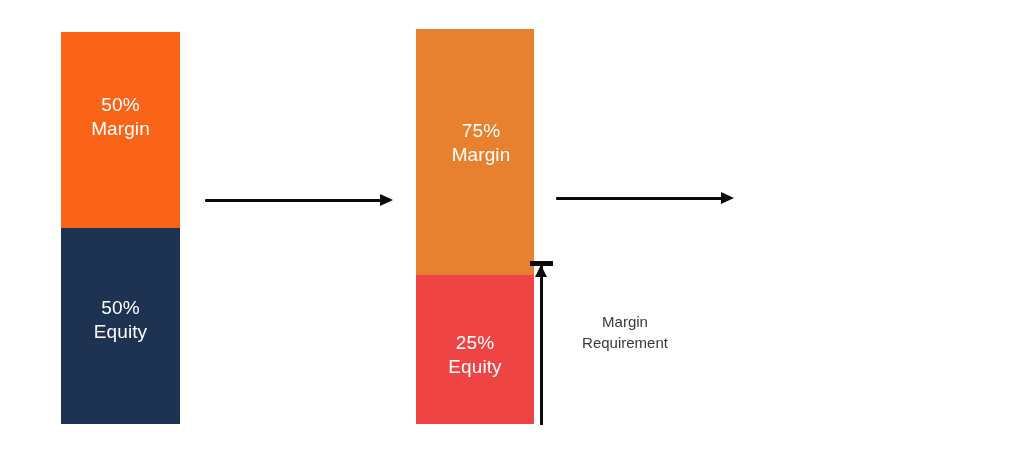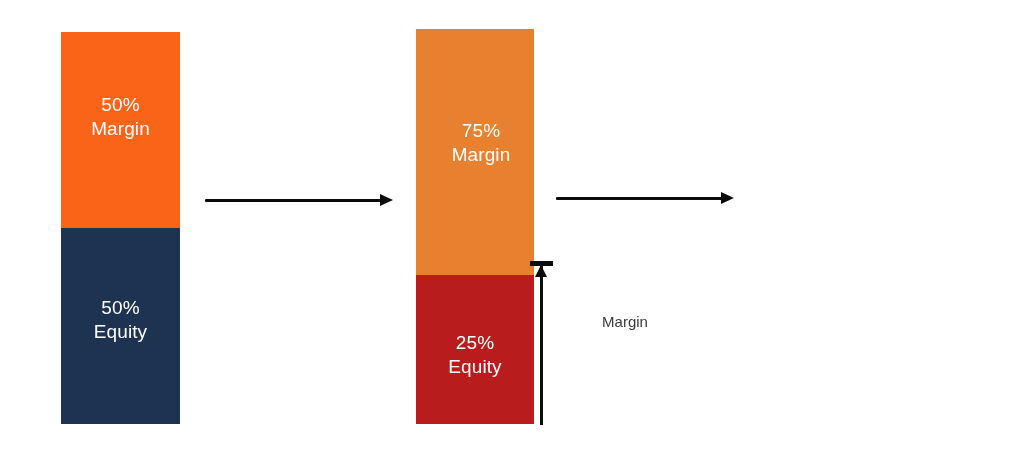--- a/index.html
+++ b/index.html
@@ -39,21 +39,21 @@
   .seg-pct, .seg-name { display: block; white-space: nowrap; }
 
   #bar-before { left: 61px; top: 32px; width: 119px; height: 392px; }
   #bar-before .seg-margin { height: 196px; background: #F96418; }
   #bar-before .seg-equity { height: 196px; background: #1E3352; }
   #bar-before .seg-margin .inner { transform: translateY(-13px); }
   #bar-before .seg-equity .inner { transform: translateY(-6px); }
 
   #bar-after { left: 416px; top: 29px; width: 118px; height: 395px; }
   #bar-after .seg-margin { height: 267px; background: #E8812F; }
-  #bar-after .seg-equity { height: 162px; background: #b91c1c; }
+  #bar-after .seg-equity { height: 162px; background: #ef4444; }
   #bar-after .seg-margin .inner { transform: translateY(-9px); margin-left: 12px; }
   #bar-after .seg-equity .inner { transform: translateY(6px); }
 
   
   .h-arrow {
     position: absolute;
     height: 14px;
   }
   .h-arrow .shaft {
     position: absolute;
@@ -185,15 +185,16 @@
   </div>
 
   <div id="margin-arrow">
     <div class="cap"></div>
     <div class="v-head"></div>
     <div class="v-shaft"></div>
   </div>
 
   <div id="margin-note">
     <span>Margin</span>
+    <span>Requirement</span>
   </div>
 
 </div>
 
 </body></html>

